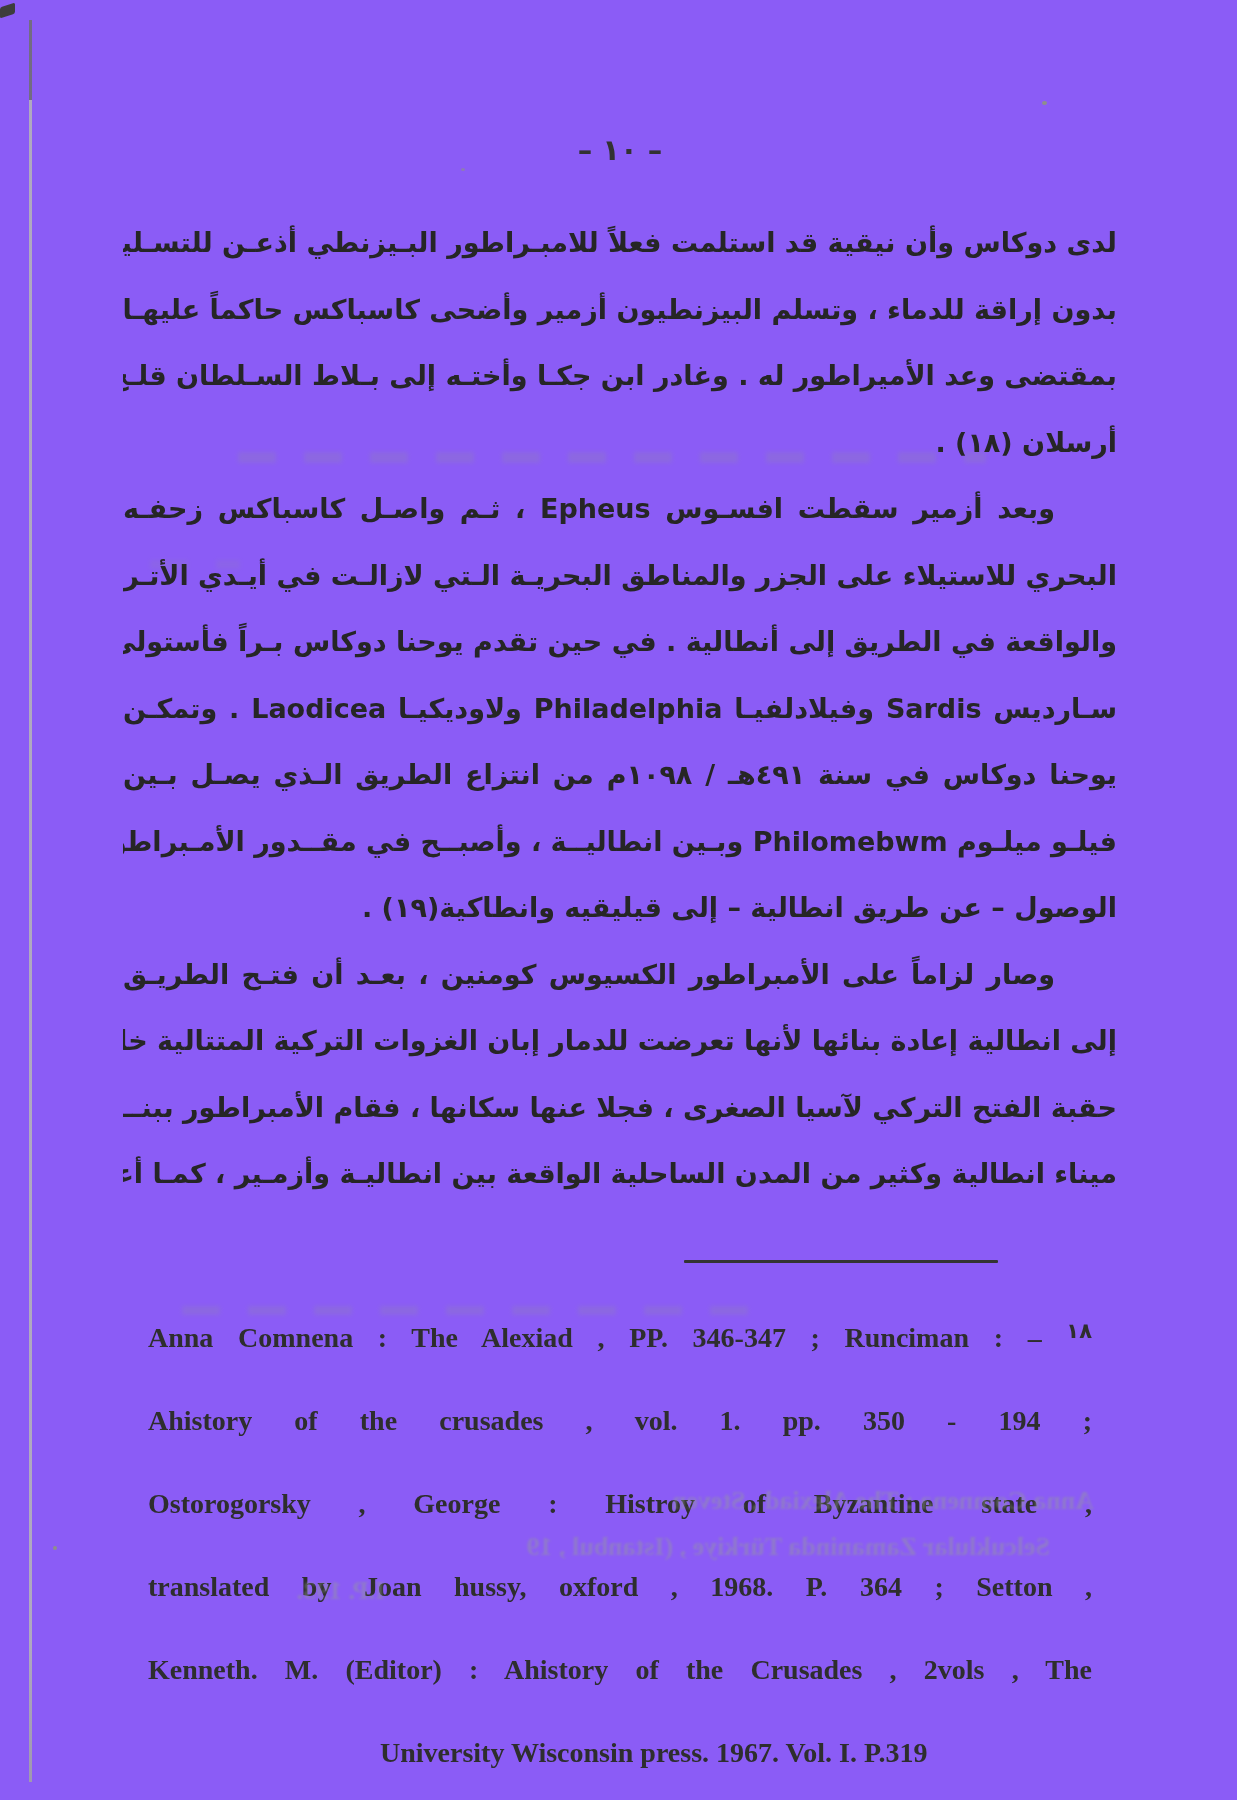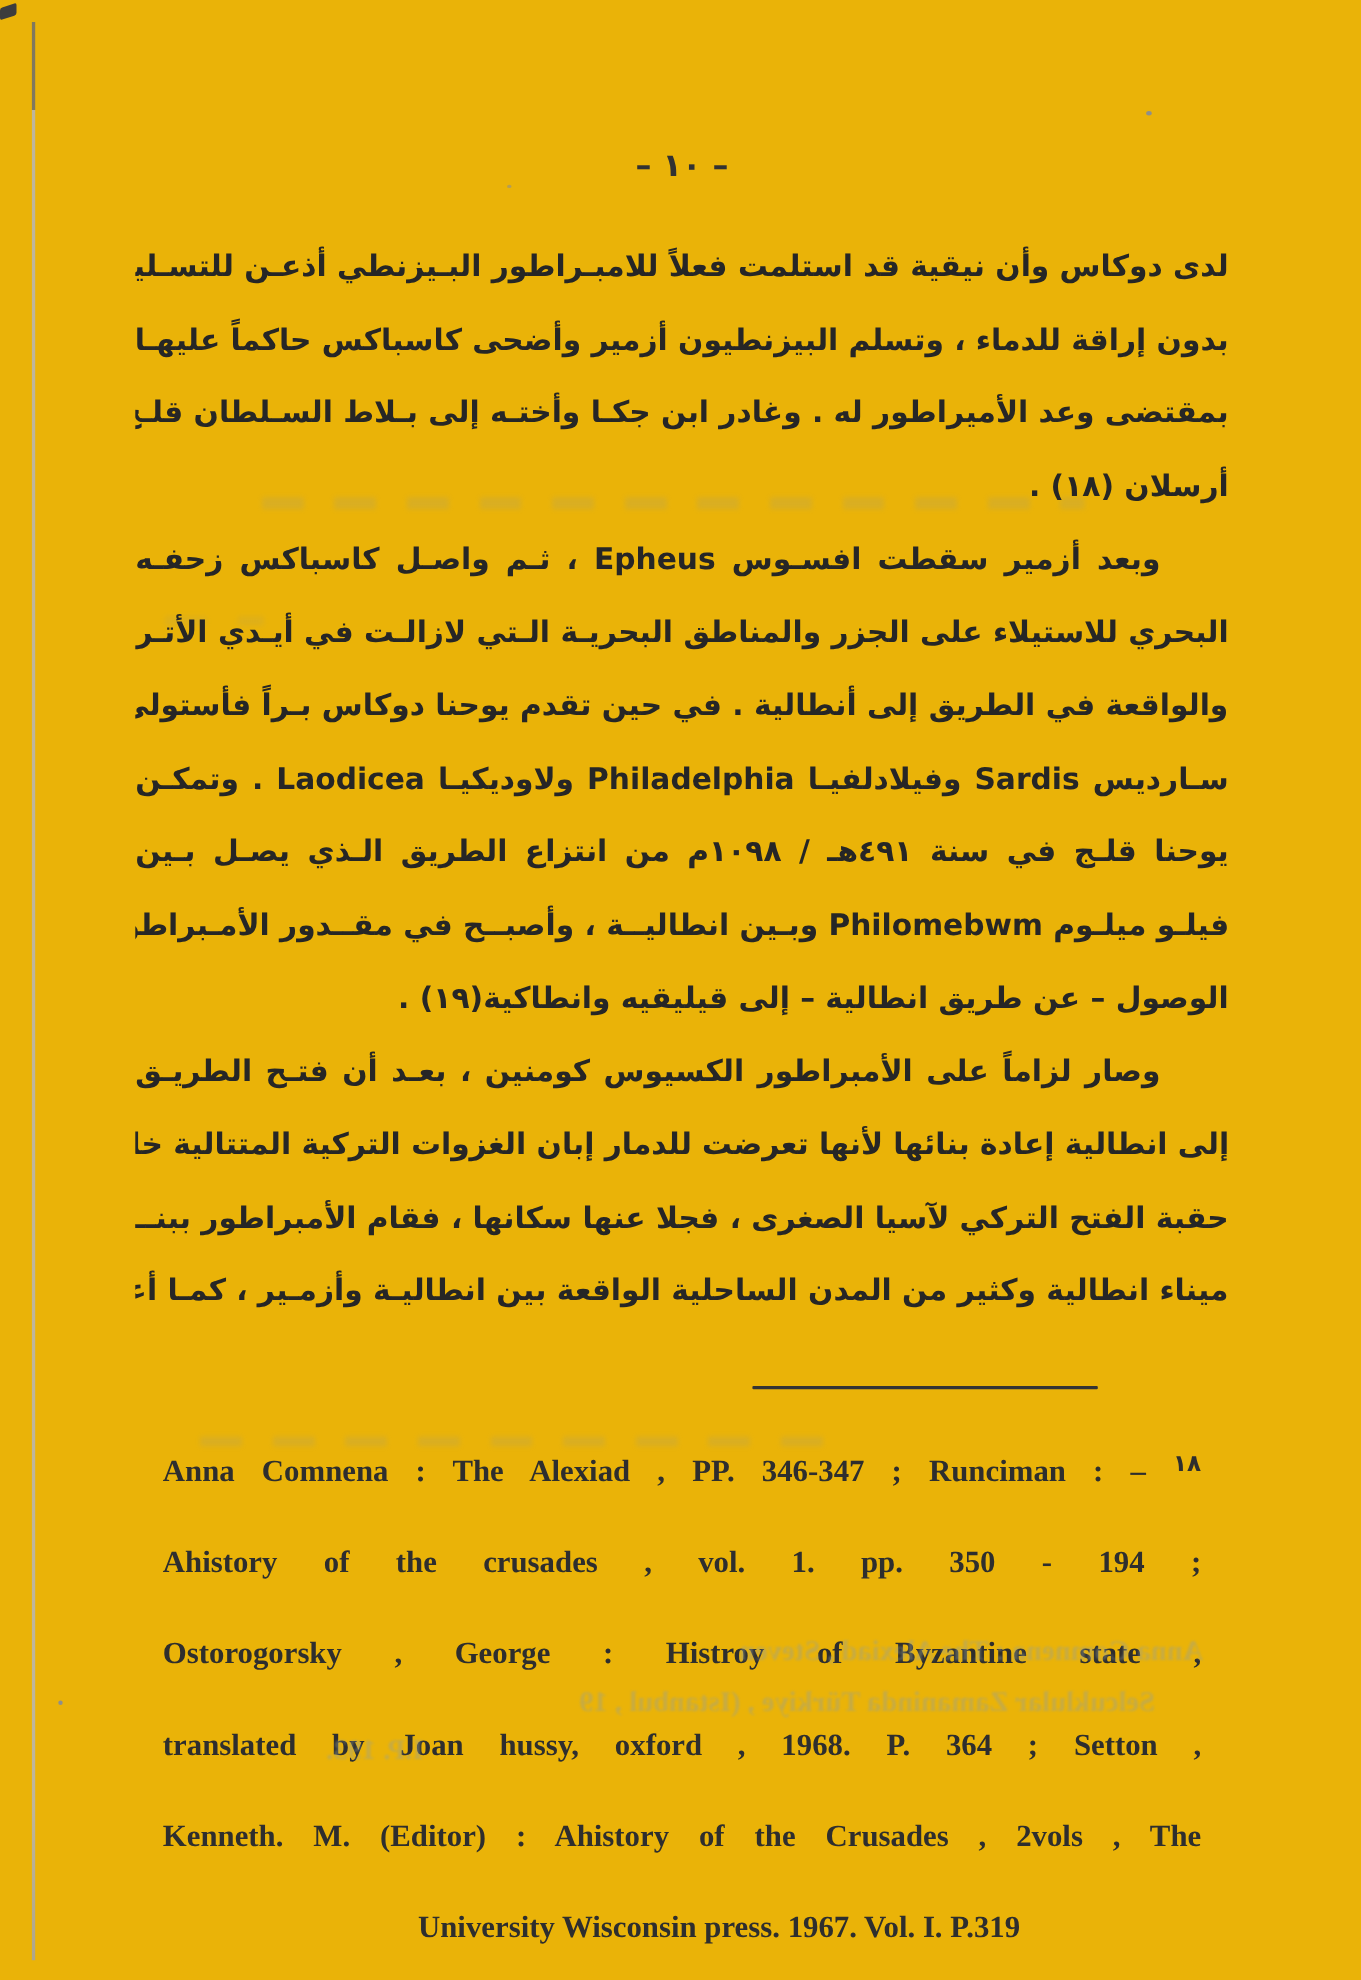--- a/index.html
+++ b/index.html
@@ -1,20 +1,20 @@
 <!DOCTYPE html>
 <html lang="ar"><head>
 <meta charset="utf-8">
 <style>
   html, body { margin: 0; padding: 0; background: #e9e9e6; }
   .page {
     position: relative;
     width: 1237px;
     height: 1800px;
-    background: #eab308;
+    background: #8b5cf6;
     overflow: hidden;
     font-family: "DejaVu Sans", sans-serif;
     color: #2b2b2b;
   }
   
   .scan-line {
     position: absolute; left: 29px; top: 20px; width: 3px; height: 1762px;
     background: linear-gradient(to bottom, #6e6e6e 0 80px, #b6b6b6 80px 92%, #a3a3a3);
     opacity: .85;
   }
@@ -105,21 +105,21 @@
 
   <div class="body-text">
     <div class="ln justify">لدى دوكاس وأن نيقية قد استلمت فعلاً للامبـراطور البـيزنطي أذعـن للتسـليم</div>
     <div class="ln justify">بدون إراقة للدماء ، وتسلم البيزنطيون أزمير وأضحى كاسباكس حاكماً عليهـا</div>
     <div class="ln justify">بمقتضى وعد الأميراطور له . وغادر ابن جكـا وأختـه إلى بـلاط السـلطان قلـج</div>
     <div class="ln end">أرسلان (١٨) .</div>
     <div class="ln justify indent">وبعد أزمير سقطت افسـوس Epheus ، ثـم واصـل كاسباكس زحفـه</div>
     <div class="ln justify">البحري للاستيلاء على الجزر والمناطق البحريـة الـتي لازالـت في أيـدي الأتـراك</div>
     <div class="ln justify">والواقعة في الطريق إلى أنطالية . في حين تقدم يوحنا دوكاس بـراً فأستولى علـى</div>
     <div class="ln justify">سـارديس Sardis وفيلادلفيـا Philadelphia ولاوديكيـا Laodicea . وتمكـن</div>
-    <div class="ln justify">يوحنا قلـج في سنة ٤٩١هـ / ١٠٩٨م من انتزاع الطريق الـذي يصـل بـين</div>
+    <div class="ln justify">يوحنا دوكاس في سنة ٤٩١هـ / ١٠٩٨م من انتزاع الطريق الـذي يصـل بـين</div>
     <div class="ln justify">فيلـو ميلـوم Philomebwm وبـين انطاليــة ، وأصبــح في مقــدور الأمـبراطور</div>
     <div class="ln end">الوصول – عن طريق انطالية – إلى قيليقيه وانطاكية(١٩) .</div>
     <div class="ln justify indent">وصار لزاماً على الأمبراطور الكسيوس كومنين ، بعـد أن فتـح الطريـق</div>
     <div class="ln justify">إلى انطالية إعادة بنائها لأنها تعرضت للدمار إبان الغزوات التركية المتتالية خلال</div>
     <div class="ln justify">حقبة الفتح التركي لآسيا الصغرى ، فجلا عنها سكانها ، فقام الأمبراطور ببنــاء</div>
     <div class="ln justify">ميناء انطالية وكثير من المدن الساحلية الواقعة بين انطاليـة وأزمـير ، كمـا أعـاد</div>
   </div>
 
   <div class="fn-rule"></div>
 

